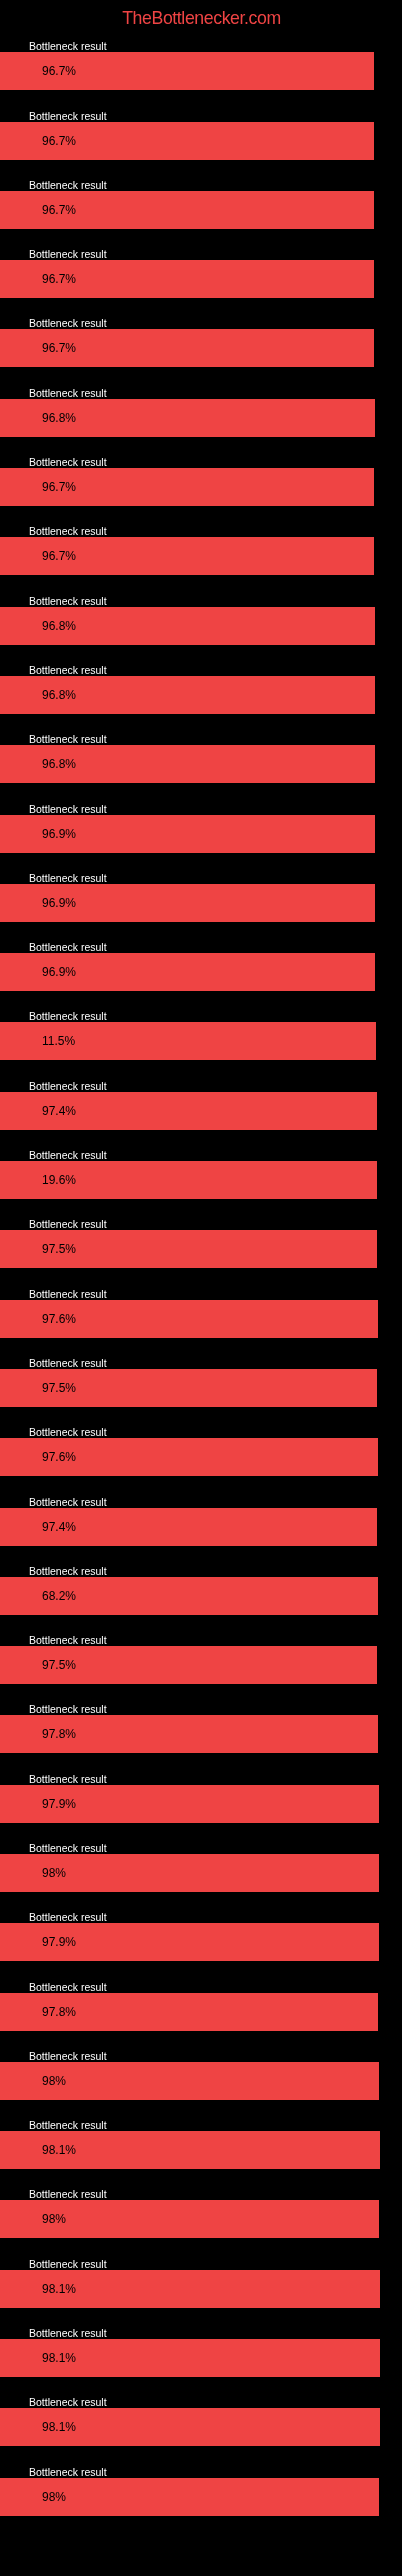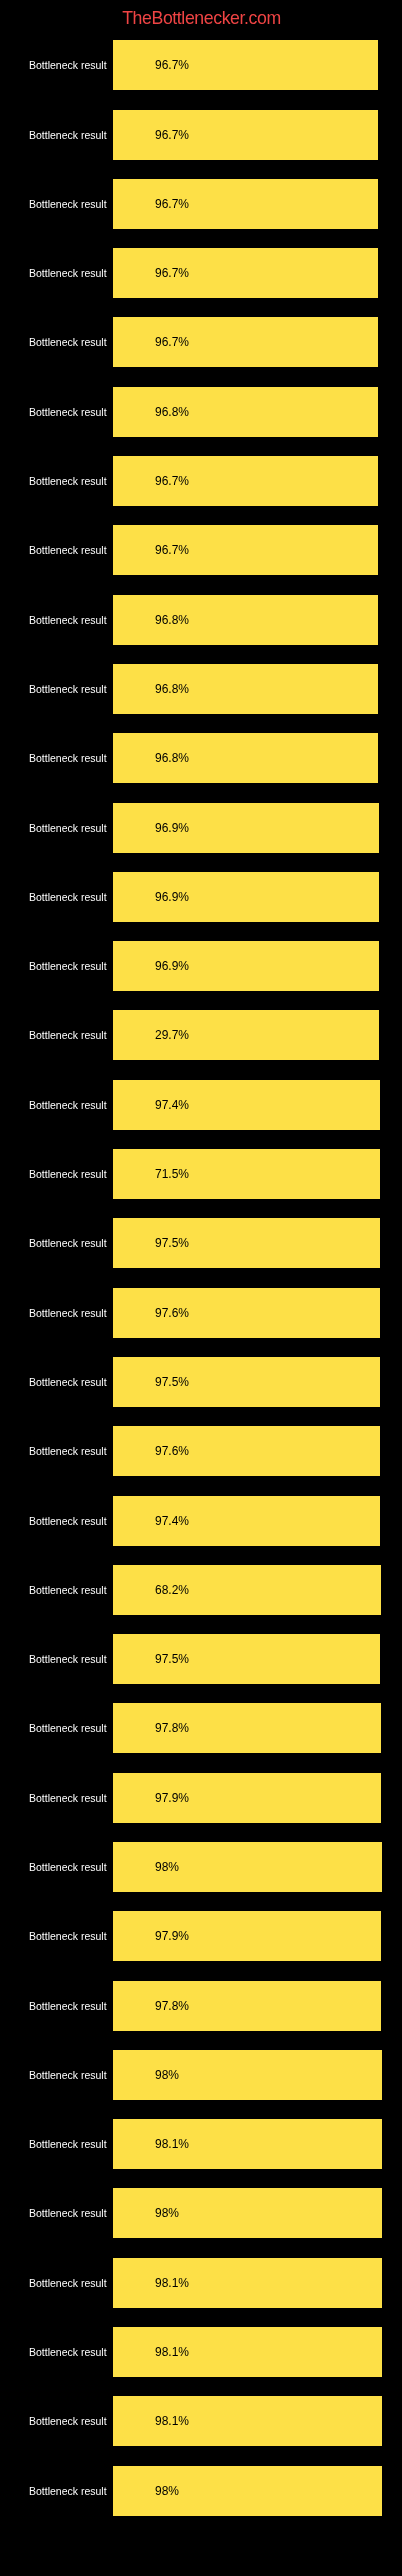--- a/index.html
+++ b/index.html
@@ -24,39 +24,40 @@
       letter-spacing: -0.4px;
     }
     .chart-container {
       width: 100%;
     }
     .chart-row {
       display: flex;
       align-items: stretch;
       margin-bottom: 19.3px;
       height: 50px;
+      flex-direction: column;
     }
     .row-label {
       width: 113px;
       display: flex;
       align-items: center;
       justify-content: flex-end;
       padding-right: 6.4px;
       color: #ffffff;
       font-size: 10.5px;
     }
     .bar-track {
       flex: 1;
       position: relative;
       display: flex;
       align-items: stretch;
       padding-right: 16px;
     }
     .bar-fill {
-      background: #fde047;
+      background: #ef4444;
       display: flex;
       align-items: center;
       padding-left: 42px;
       color: #000000;
       font-size: 12px;
       font-weight: normal;
     }
   </style>
 </head>
 <body>
@@ -175,37 +176,37 @@
       <div class="bar-track">
         <div class="bar-fill" style="width: 96.9%;">
           <span>96.9%</span>
         </div>
       </div>
     </div>
     <div class="chart-row">
       <div class="row-label">Bottleneck result</div>
       <div class="bar-track">
         <div class="bar-fill" style="width: 97.2%;">
-          <span>29.7%</span>
+          <span>11.5%</span>
         </div>
       </div>
     </div>
     <div class="chart-row">
       <div class="row-label">Bottleneck result</div>
       <div class="bar-track">
         <div class="bar-fill" style="width: 97.4%;">
           <span>97.4%</span>
         </div>
       </div>
     </div>
     <div class="chart-row">
       <div class="row-label">Bottleneck result</div>
       <div class="bar-track">
         <div class="bar-fill" style="width: 97.3%;">
-          <span>71.5%</span>
+          <span>19.6%</span>
         </div>
       </div>
     </div>
     <div class="chart-row">
       <div class="row-label">Bottleneck result</div>
       <div class="bar-track">
         <div class="bar-fill" style="width: 97.5%;">
           <span>97.5%</span>
         </div>
       </div>

